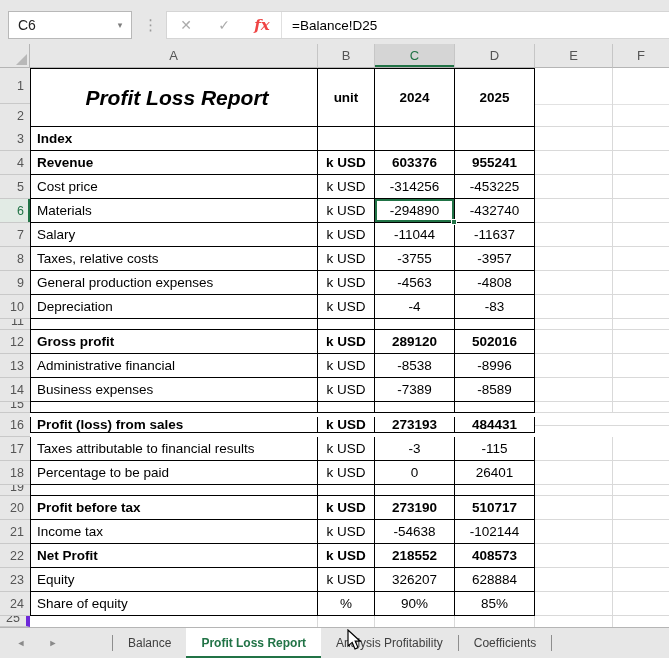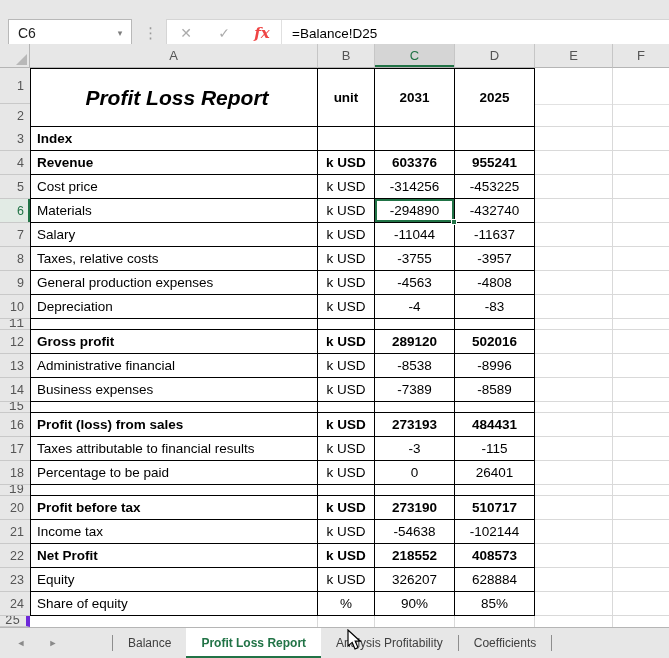--- a/index.html
+++ b/index.html
@@ -1,21 +1,21 @@
 <!DOCTYPE html>
 <html><head>
 <meta charset="utf-8">
 <style>
   * { box-sizing: border-box; margin: 0; padding: 0; }
   html,body { width:669px; height:658px; overflow:hidden;
     font-family:"Liberation Sans", sans-serif; background:#E7E7E7; }
   .app { position:relative; width:669px; height:658px; background:#E7E7E7; }
 
   
-  .topbar { position:absolute; top:12px; left:0; width:669px; height:44px;
+  .topbar { position:absolute; top:4px; left:0; width:669px; height:44px;
     background:#E7E7E7; border-bottom:1px solid #CFCFCF; }
   .namebox { position:absolute; left:8px; top:7px; width:124px; height:28px;
     background:#fff; border:1px solid #B8B8B8; display:flex; align-items:center;
     font-size:14px; color:#222; }
   .namebox .val { flex:1; padding-left:9px; }
   .namebox .dd { width:22px; text-align:center; color:#7d7d7d; font-size:9px; }
   .dots { position:absolute; left:143px; top:11px; width:10px; height:22px;
     color:#9a9a9a; font-size:15px; line-height:20px; text-align:center; letter-spacing:0; }
   .fbar { position:absolute; left:166px; top:7px; right:0; height:28px;
     background:#fff; border:1px solid #D5D5D5; border-right:none;
@@ -38,21 +38,21 @@
   .chd.selcol { background:#D5D5D5; color:#217346;
     box-shadow: inset 0 -2px 0 #217346; }
 
   
   .row { display:flex; width:669px; background:#fff; }
   .rowhdr { width:30px; background:#E7E7E7; display:flex; align-items:center;
     justify-content:flex-end; padding-right:6px; font-size:12.5px; color:#555;
     border-bottom:1px solid #C9C9C9; }
   .rowhdr.selhdr { background:#E2EBE5; color:#217346;
     box-shadow: inset -2px 0 0 #217346; }
-  .spacer .rowhdr, .below .rowhdr { align-items:center; overflow:hidden;font-family:Liberation Mono, monospace; }
+  .spacer .rowhdr, .below .rowhdr { align-items:flex-end; overflow:hidden; }
   .spacer .rowhdr span, .below .rowhdr span { line-height:15px; }
 
   .cell { display:flex; align-items:center; justify-content:center;
     font-size:13.5px; color:#000; background:#fff;
     border-right:1px solid #000; border-bottom:1px solid #000; position:relative; }
   .cell.a { width:288px; justify-content:flex-start; padding-left:6px;
     border-left:1px solid #000; }
   .cell.b { width:57px; }
   .cell.c { width:80px; }
   .cell.d { width:80px; }
@@ -133,21 +133,21 @@
             <span>1</span>
           </div>
         <div style="height:23px; border-bottom:none">
             <span>2</span>
           </div>
       </div>
       <div class="cell a">
         <span class="title-text">Profit Loss Report</span>
       </div>
       <div class="cell b hdr-small">unit</div>
-      <div class="cell c hdr-small">2031</div>
+      <div class="cell c hdr-small">2024</div>
       <div class="cell d hdr-small">2025</div>
       <div class="cell e">
           <span class="midline"></span>
         </div>
       <div class="cell f">
           <span class="midline"></span>
         </div>
     </div>
 
     <div id="rows-container">
@@ -392,21 +392,21 @@
           </div>
           <div class="cell c">
             <span></span>
           </div>
           <div class="cell d">
             <span></span>
           </div>
           <div class="cell e"></div>
           <div class="cell f"></div>
         </div>
-        <div class="row bold" style="height: 24px;">
+        <div class="row bold" style="height: 24px; align-items: center;">
           <div class="rowhdr" style="height: 24px;">
             <span>16</span>
           </div>
           <div class="cell a">
             <span>Profit (loss) from sales</span>
           </div>
           <div class="cell b">
             <span>k USD</span>
           </div>
           <div class="cell c">

